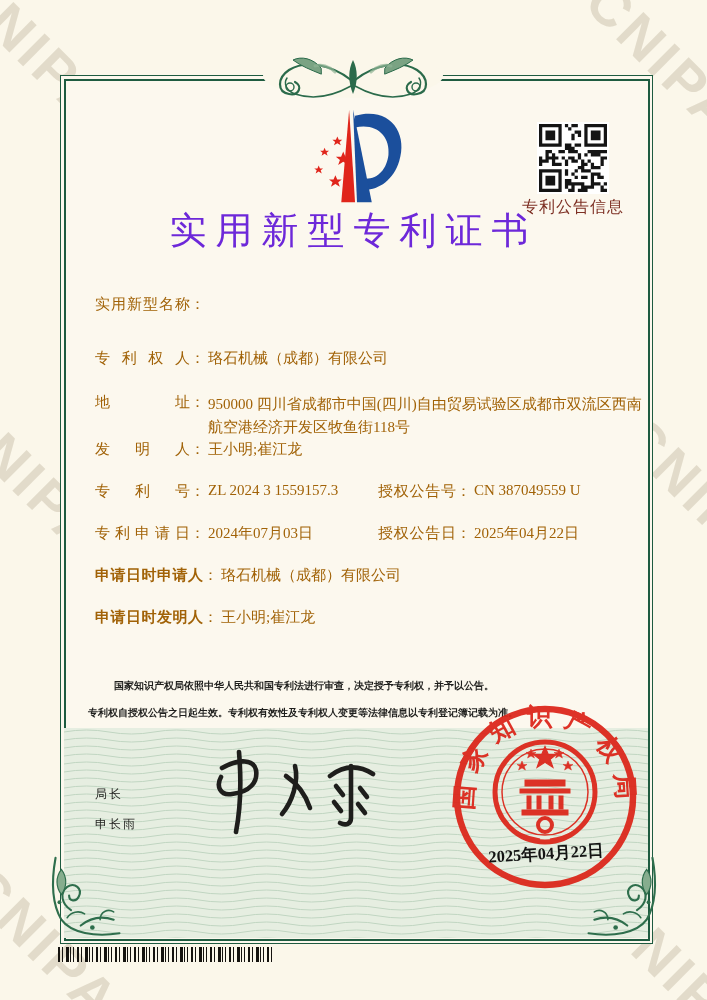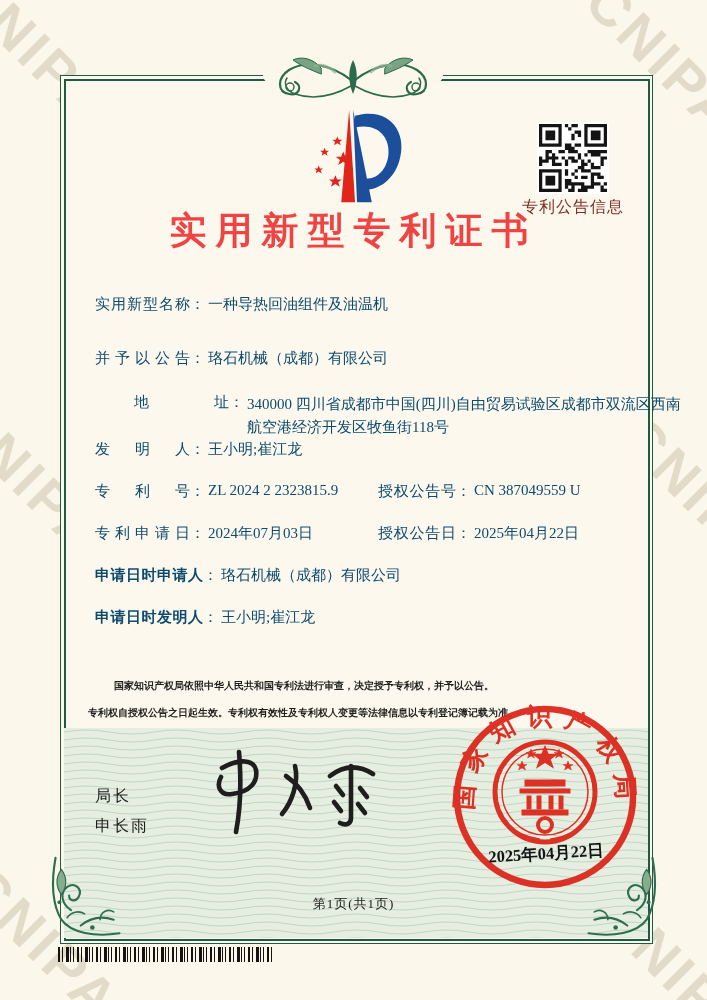--- a/index.html
+++ b/index.html
@@ -6,40 +6,40 @@
   .page{position:relative;width:707px;height:1000px;background:#fbf7ea;overflow:hidden;
         font-family:"Liberation Serif","DejaVu Serif",serif;color:#22211e;}
   .wm{position:absolute;z-index:1;width:210px;font-family:"Liberation Sans","DejaVu Sans",sans-serif;
       font-weight:700;font-size:56px;letter-spacing:4px;color:rgba(168,157,130,0.30);
       transform:rotate(45deg);white-space:nowrap;pointer-events:none;}
   .frame{position:absolute;z-index:2;left:60px;top:75px;width:591px;height:867px;
          border:1.6px solid #1e5b40;background:#fcf8ee;}
   .frame::after{content:'';position:absolute;inset:2.5px;border:2.3px solid #1e5b40;pointer-events:none;}
   .abs{position:absolute;}
   .certno{z-index:4;left:100px;top:131px;font-size:15.5px;letter-spacing:1px;color:#1d1d1b;white-space:nowrap;}
-  .title{z-index:4;left:0;right:0;top:206px;text-align:center;font-size:37px;font-weight:700;
-         letter-spacing:9px;white-space:nowrap;color:#ef4444;}
+  .title{z-index:4;left:0;right:0;top:206px;text-align:center;font-size:37px;font-weight:400;
+         letter-spacing:9px;white-space:nowrap;color:#6d28d9;}
   .qrbox{z-index:4;left:537px;top:122px;width:72px;height:72px;background:#ffffff;padding:2px;box-sizing:border-box;}
   .qrcap{z-index:4;left:522px;top:197px;width:102px;text-align:center;font-size:16px;
          letter-spacing:1px;color:#7d2f23;white-space:nowrap;}
-  .row{position:absolute;z-index:4;left:95px;font-size:15px;color:#0c4a6e;display:flex;white-space:nowrap;}
+  .row{position:absolute;z-index:4;left:95px;font-size:15px;color:#a16207;display:flex;white-space:nowrap;}
   .flabel{display:inline-block;width:95px;text-align:justify;text-align-last:justify;flex:none;}
   .flabel.w7{width:108px;font-weight:bold;}
   .flabel.c2{width:78px;}
   .colon{flex:none;margin-right:3px;}
   .fvalue{flex:none;}
-  .row.wrap{white-space:normal;margin-left:39px;}
+  .row.wrap{white-space:normal;}
   .row.wrap .fvalue{width:438px;line-height:23px;}
   .grp2{position:absolute;left:283px;top:0;display:flex;white-space:nowrap;}
   .legal{z-index:4;left:88px;top:672px;width:545px;font-size:10px;font-weight:700;
          color:#1f1f1d;line-height:27px;}
   .legal .l1{padding-left:26px;white-space:nowrap;}
   .legal .l2{white-space:nowrap;}
   .band{z-index:3;left:64px;top:728px;width:584px;height:210px;}
-  .signtxt{z-index:5;font-family:Liberation Sans, sans-serif;font-size:16px;
+  .signtxt{z-index:5;font-family:Liberation Sans, sans-serif;font-size:12px;
            color:#1c1c1a;letter-spacing:2px;white-space:nowrap;}
   .sig{z-index:5;left:200px;top:746px;}
   .seal{z-index:6;left:452px;top:704px;}
   .sealdate{z-index:7;left:468px;top:843px;width:156px;text-align:center;font-size:16.5px;
             font-weight:700;color:#141414;transform:rotate(-3.5deg);white-space:nowrap;}
   .pagefoot{z-index:5;left:0;right:0;top:895px;text-align:center;font-size:13px;
             letter-spacing:1px;color:#20201e;}
   .barcode{z-index:4;left:58px;top:947px;width:214px;height:15px;
     background-image:repeating-linear-gradient(90deg,
       #15130f 0 2px,transparent 2px 4px,#15130f 4px 5px,transparent 5px 8px,
@@ -138,41 +138,40 @@
         <path d="M0,48h24v24h-24z M3.4285714285714284,51.42857142857143h17.142857142857142v17.142857142857142h-17.142857142857142z M6.857142857142857,54.857142857142854h10.285714285714285v10.285714285714285h-10.285714285714285z" fill="#141414" fill-rule="evenodd"></path>
       </svg>
   </div>
   <div class="abs qrcap">专利公告信息</div>
 
   <div class="abs title">实用新型专利证书</div>
 
   <div class="row" style="top:295px">
     <span class="flabel">实用新型名称</span>
       <span class="colon">：</span>
-    <span class="fvalue">一种导热回油组件及油温机</span>
   </div>
   <div class="row" style="top:349px">
-    <span class="flabel">并予以公告</span>
+    <span class="flabel">专利权人</span>
       <span class="colon">：</span>
     <span class="fvalue">珞石机械（成都）有限公司</span>
   </div>
   <div class="row wrap" style="top:393px">
     <span class="flabel">地址</span>
       <span class="colon">：</span>
-    <span class="fvalue">340000 四川省成都市中国(四川)自由贸易试验区成都市双流区西南航空港经济开发区牧鱼街118号</span>
+    <span class="fvalue">950000 四川省成都市中国(四川)自由贸易试验区成都市双流区西南航空港经济开发区牧鱼街118号</span>
   </div>
   <div class="row" style="top:440px">
     <span class="flabel">发明人</span>
       <span class="colon">：</span>
     <span class="fvalue">王小明;崔江龙</span>
   </div>
   <div class="row" style="top:482px">
     <span class="flabel">专利号</span>
       <span class="colon">：</span>
-    <span class="fvalue">ZL 2024 2 2323815.9</span>
+    <span class="fvalue">ZL 2024 3 1559157.3</span>
     <span class="grp2">
       <span class="flabel c2">授权公告号</span>
         <span class="colon">：</span>
       <span class="fvalue">CN 387049559 U</span>
     </span>
   </div>
   <div class="row" style="top:524px">
     <span class="flabel">专利申请日</span>
       <span class="colon">：</span>
     <span class="fvalue">2024年07月03日</span>
@@ -238,17 +237,16 @@
         <rect x="107" y="92" width="4" height="13"></rect>
         <rect x="70" y="106" width="46" height="5"></rect>
         <circle cx="93" cy="121" r="7" fill="none" stroke-width="4"></circle>
         <path d="M48,112 Q60,132 88,136" fill="none" stroke-width="3"></path>
         <path d="M138,112 Q126,132 98,136" fill="none" stroke-width="3"></path>
       </g>
     </g>
   </svg>
   <div class="abs sealdate">2025年04月22日</div>
 
-  <div class="abs pagefoot">第1页(共1页)</div>
 
   <div class="abs barcode"></div>
 
 </div>
 
 </body></html>

